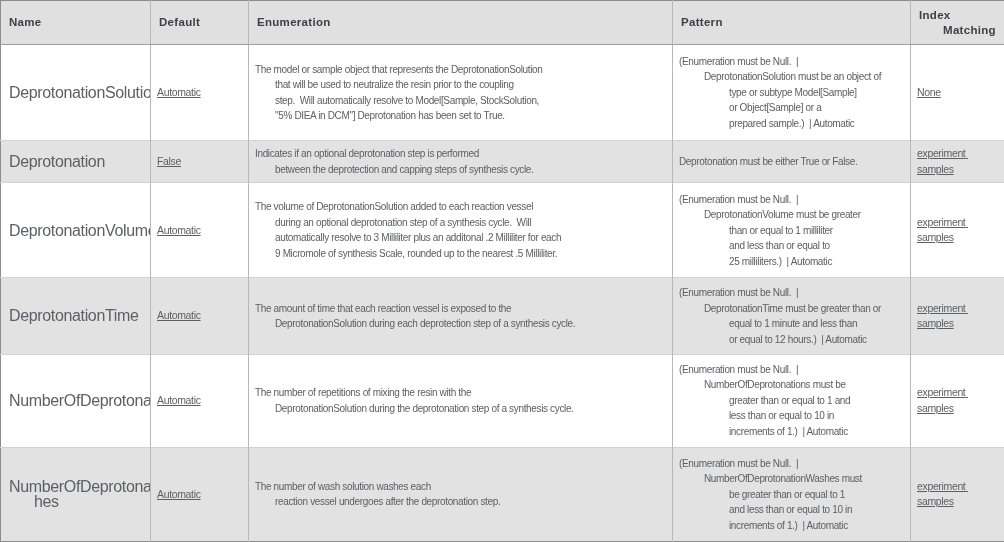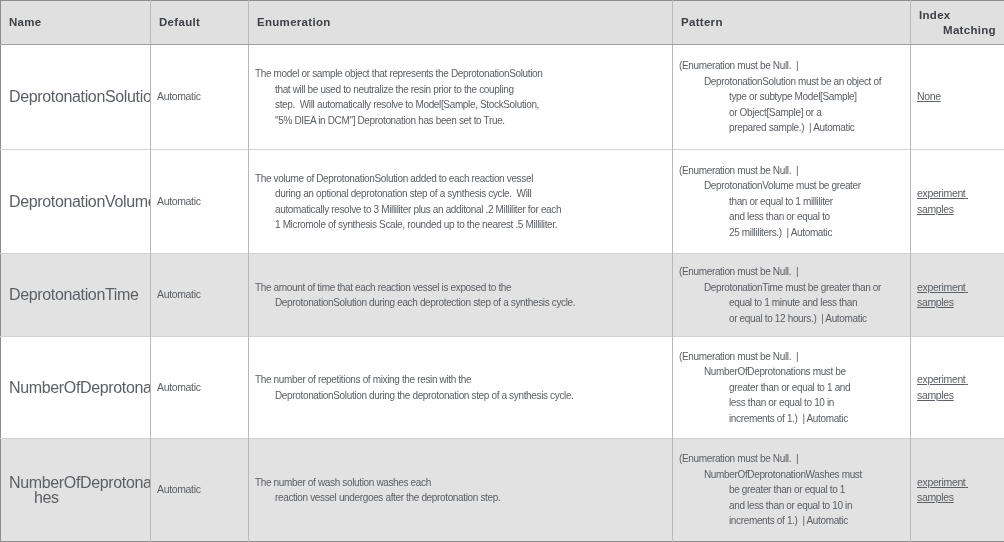--- a/index.html
+++ b/index.html
@@ -39,21 +39,21 @@
     color: #5b6066;
     font-size: 10px;
     letter-spacing: -0.35px;
     line-height: 15.5px;
     padding: 3px 6px;
   }
   tbody tr + tr td { border-top: 1px solid #d2d2d2; }
   tbody tr.alt { background: #e2e2e2; }
   tbody tr.plain { background: #ffffff; }
   td.c-name    { font-size: 16px; padding-left: 8px; tab-size: 25px; }
-  td.c-default { font-size: 10.5px; }
+  td.c-default { font-size: 10.5px; text-decoration: underline; }
   td.c-desc    { tab-size: 20px; }
   td.c-pattern { tab-size: 25px; margin-left: 38px; }
   td.c-index   { font-size: 10.5px; text-decoration: underline; }
   tr.h-header { height: 44px; }
   tr.h-r1 { height: 96px; }
   tr.h-r2 { height: 42px; }
   tr.h-r3 { height: 95px; }
   tr.h-r4 { height: 76px; }
   tr.h-r5 { height: 93px; }
   tr.h-r6 { height: 94px; }
@@ -88,27 +88,35 @@
 	that will be used to neutralize the resin prior to the coupling
 	step.  Will automatically resolve to Model[Sample, StockSolution,
 	"5% DIEA in DCM"] Deprotonation has been set to True.</td>
         <td class="c-pattern">(Enumeration must be Null.  |
 	DeprotonationSolution must be an object of
 		type or subtype Model[Sample]
 		or Object[Sample] or a
 		prepared sample.)  | Automatic</td>
         <td class="c-index">None</td>
       </tr>
+      <tr class="alt h-r2">
+        <td class="c-name">Deprotonation</td>
+        <td class="c-default">False</td>
+        <td class="c-desc">Indicates if an optional deprotonation step is performed
+	between the deprotection and capping steps of synthesis cycle.</td>
+        <td class="c-pattern">Deprotonation must be either True or False.</td>
+        <td class="c-index">experiment samples</td>
+      </tr>
       <tr class="plain h-r3">
         <td class="c-name">DeprotonationVolume</td>
         <td class="c-default">Automatic</td>
         <td class="c-desc">The volume of DeprotonationSolution added to each reaction vessel
 	during an optional deprotonation step of a synthesis cycle.  Will
 	automatically resolve to 3 Milliliter plus an additonal .2 Milliliter for each
-	1 Micromole of synthesis Scale, rounded up to the nearest .5 Milliliter.</td>
+	9 Micromole of synthesis Scale, rounded up to the nearest .5 Milliliter.</td>
         <td class="c-pattern">(Enumeration must be Null.  |
 	DeprotonationVolume must be greater
 		than or equal to 1 milliliter
 		and less than or equal to
 		25 milliliters.)  | Automatic</td>
         <td class="c-index">experiment samples</td>
       </tr>
       <tr class="alt h-r4">
         <td class="c-name">DeprotonationTime</td>
         <td class="c-default">Automatic</td>

